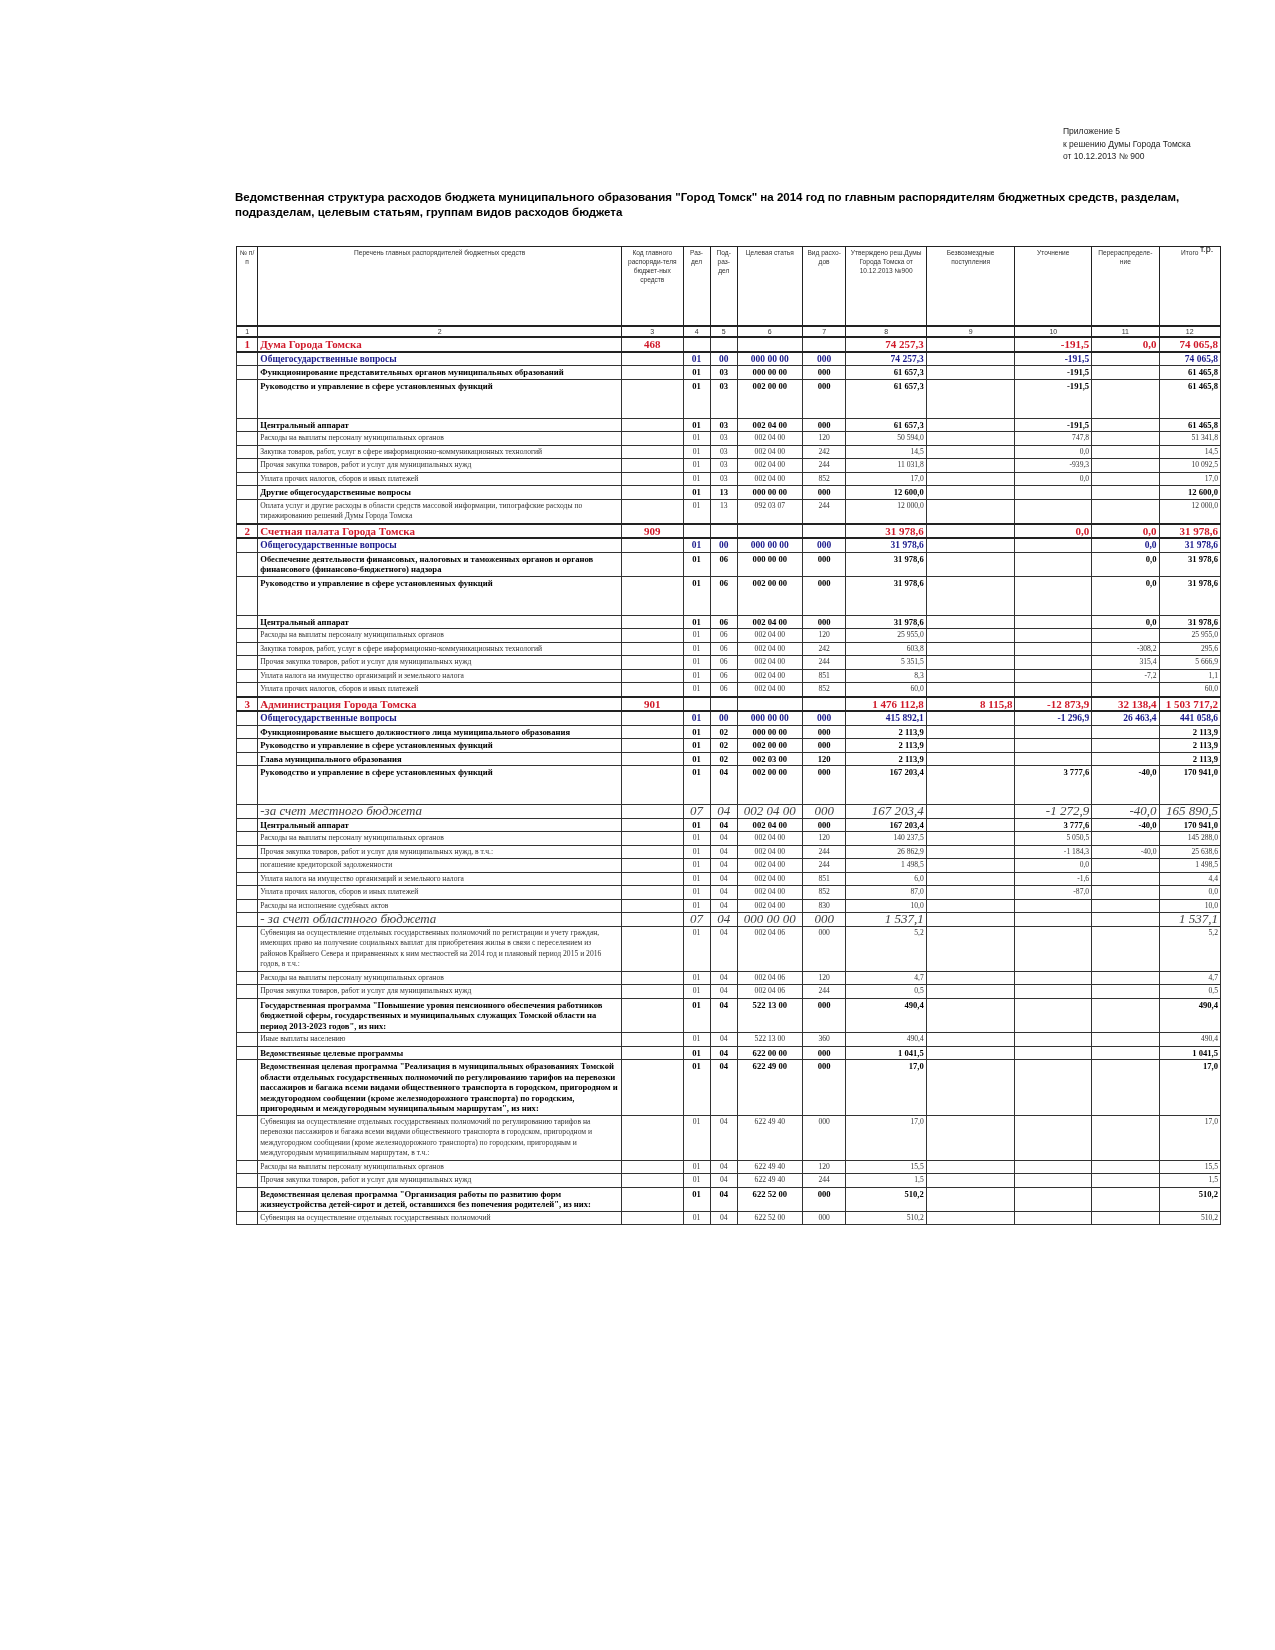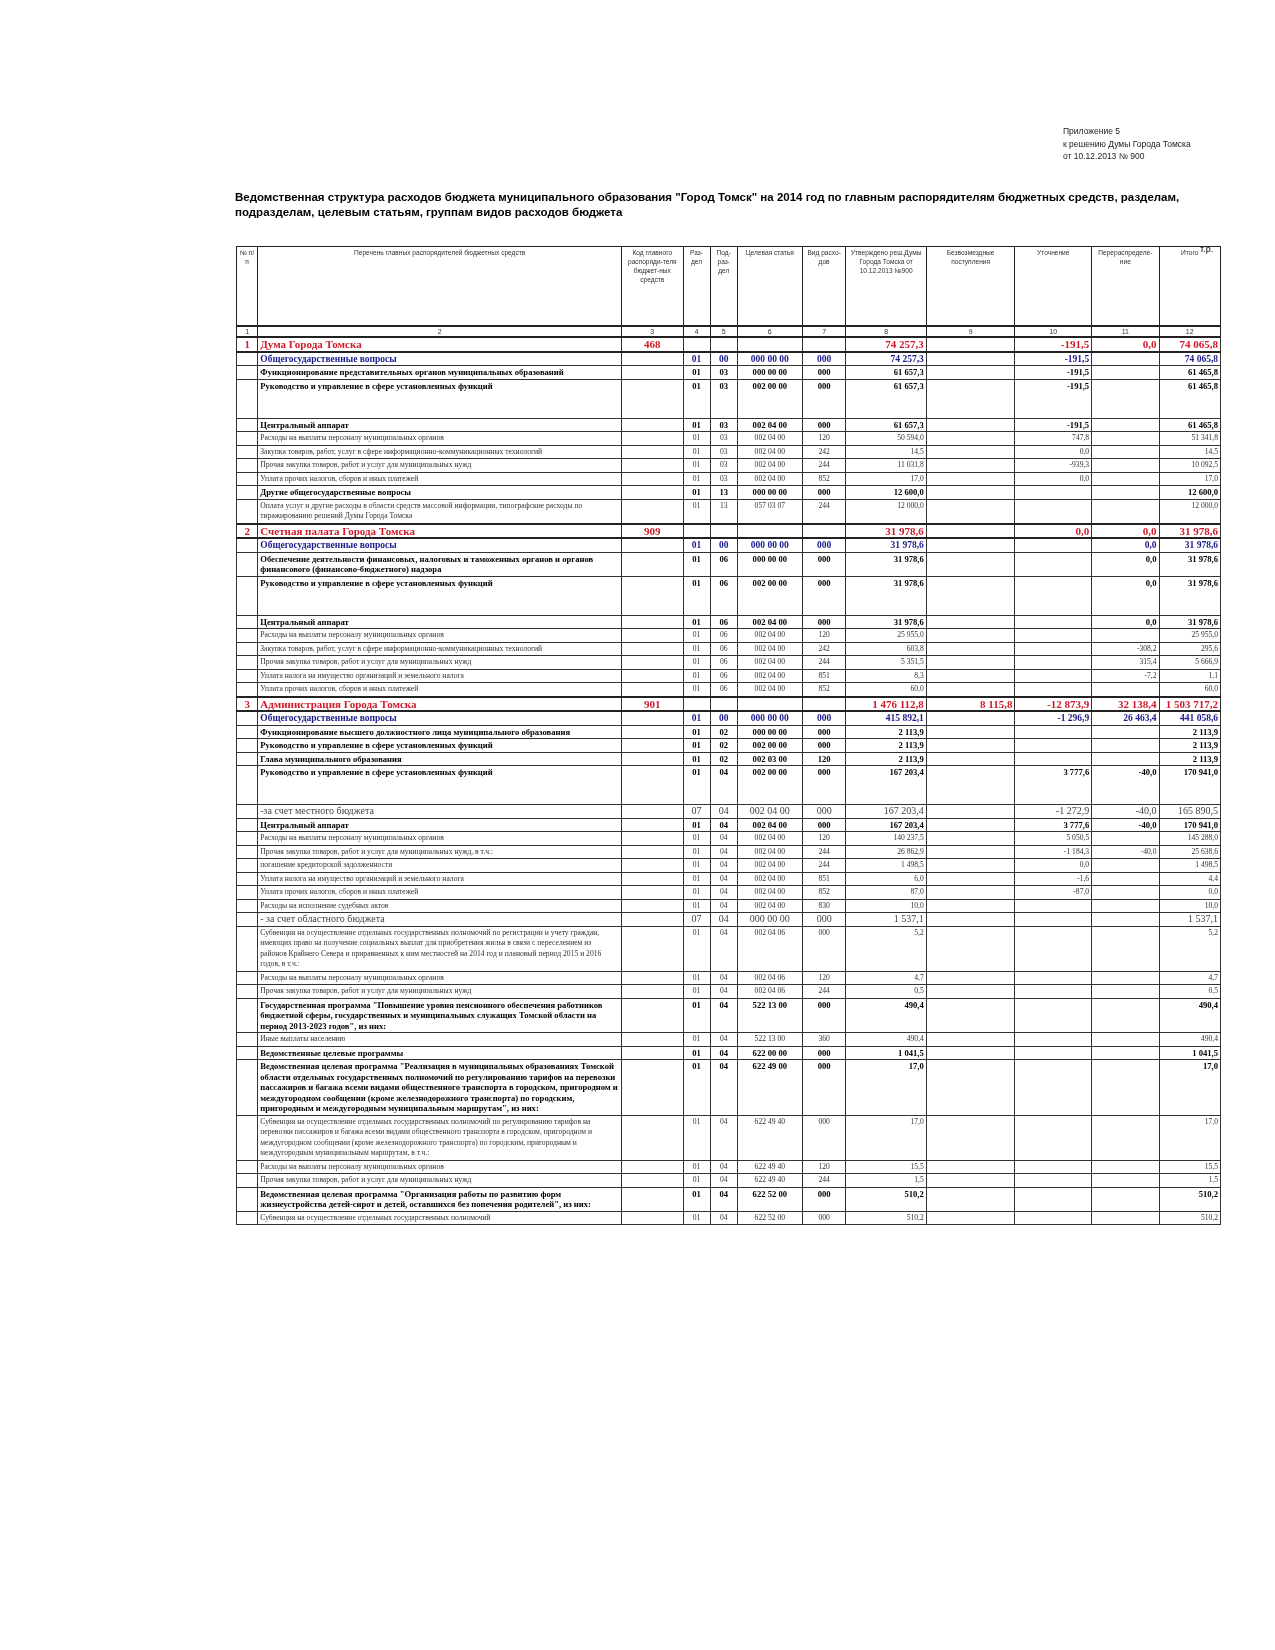--- a/index.html
+++ b/index.html
@@ -10,21 +10,21 @@
   table.budget { position:absolute; left:236px; top:246px; width:985px; border-collapse:collapse; table-layout:fixed; }
   table.budget td { border:1px solid #333; padding:1px 2px; font-size:8.2px; line-height:10.5px; vertical-align:top; overflow:hidden; }
   table.budget thead td { font-family:"Liberation Sans", sans-serif; font-size:6.6px; line-height:9px; text-align:center; color:#333; height:76px; border-color:#222; }
   table.budget tr.colnums td { font-family:"Liberation Sans", sans-serif; font-size:7px; text-align:center; height:8px; padding:0; border-top:2px solid #222; border-bottom:2px solid #222; }
   td.num { text-align:right; }
   td.ctr { text-align:center; }
   tr.org td { color:#d01a2a; font-weight:bold; font-size:11px; border-top:2px solid #222; border-bottom:2px solid #222; }
   tr.sect td { color:#1a1a8c; font-weight:bold; font-size:9.5px; }
   tr.sub td { font-weight:bold; font-size:8.6px; }
   tr.item td { color:#333; font-size:7.6px; }
-  tr.ital td { color:#444; font-size:10px; }
+  tr.ital td { font-style:italic; color:#444; font-size:13px; }
 </style>
 </head>
 <body>
 
 <div class="annex">
   <div>Приложение 5</div>
   <div>к решению Думы Города Томска</div>
   <div>от 10.12.2013 № 900</div>
 </div>
 
@@ -216,21 +216,21 @@
         <td class="num"></td>
         <td class="num"></td>
         <td class="num">12 600,0</td>
       </tr>
       <tr class="item">
         <td class="ctr"></td>
         <td>Оплата услуг и другие расходы в области средств массовой информации, типографские расходы по тиражированию решений Думы Города Томска</td>
         <td class="ctr"></td>
         <td class="ctr">01</td>
         <td class="ctr">13</td>
-        <td class="ctr">057 03 07</td>
+        <td class="ctr">092 03 07</td>
         <td class="ctr">244</td>
         <td class="num">12 000,0</td>
         <td class="num"></td>
         <td class="num"></td>
         <td class="num"></td>
         <td class="num">12 000,0</td>
       </tr>
       <tr class="org">
         <td class="ctr">2</td>
         <td>Счетная палата Города Томска</td>

